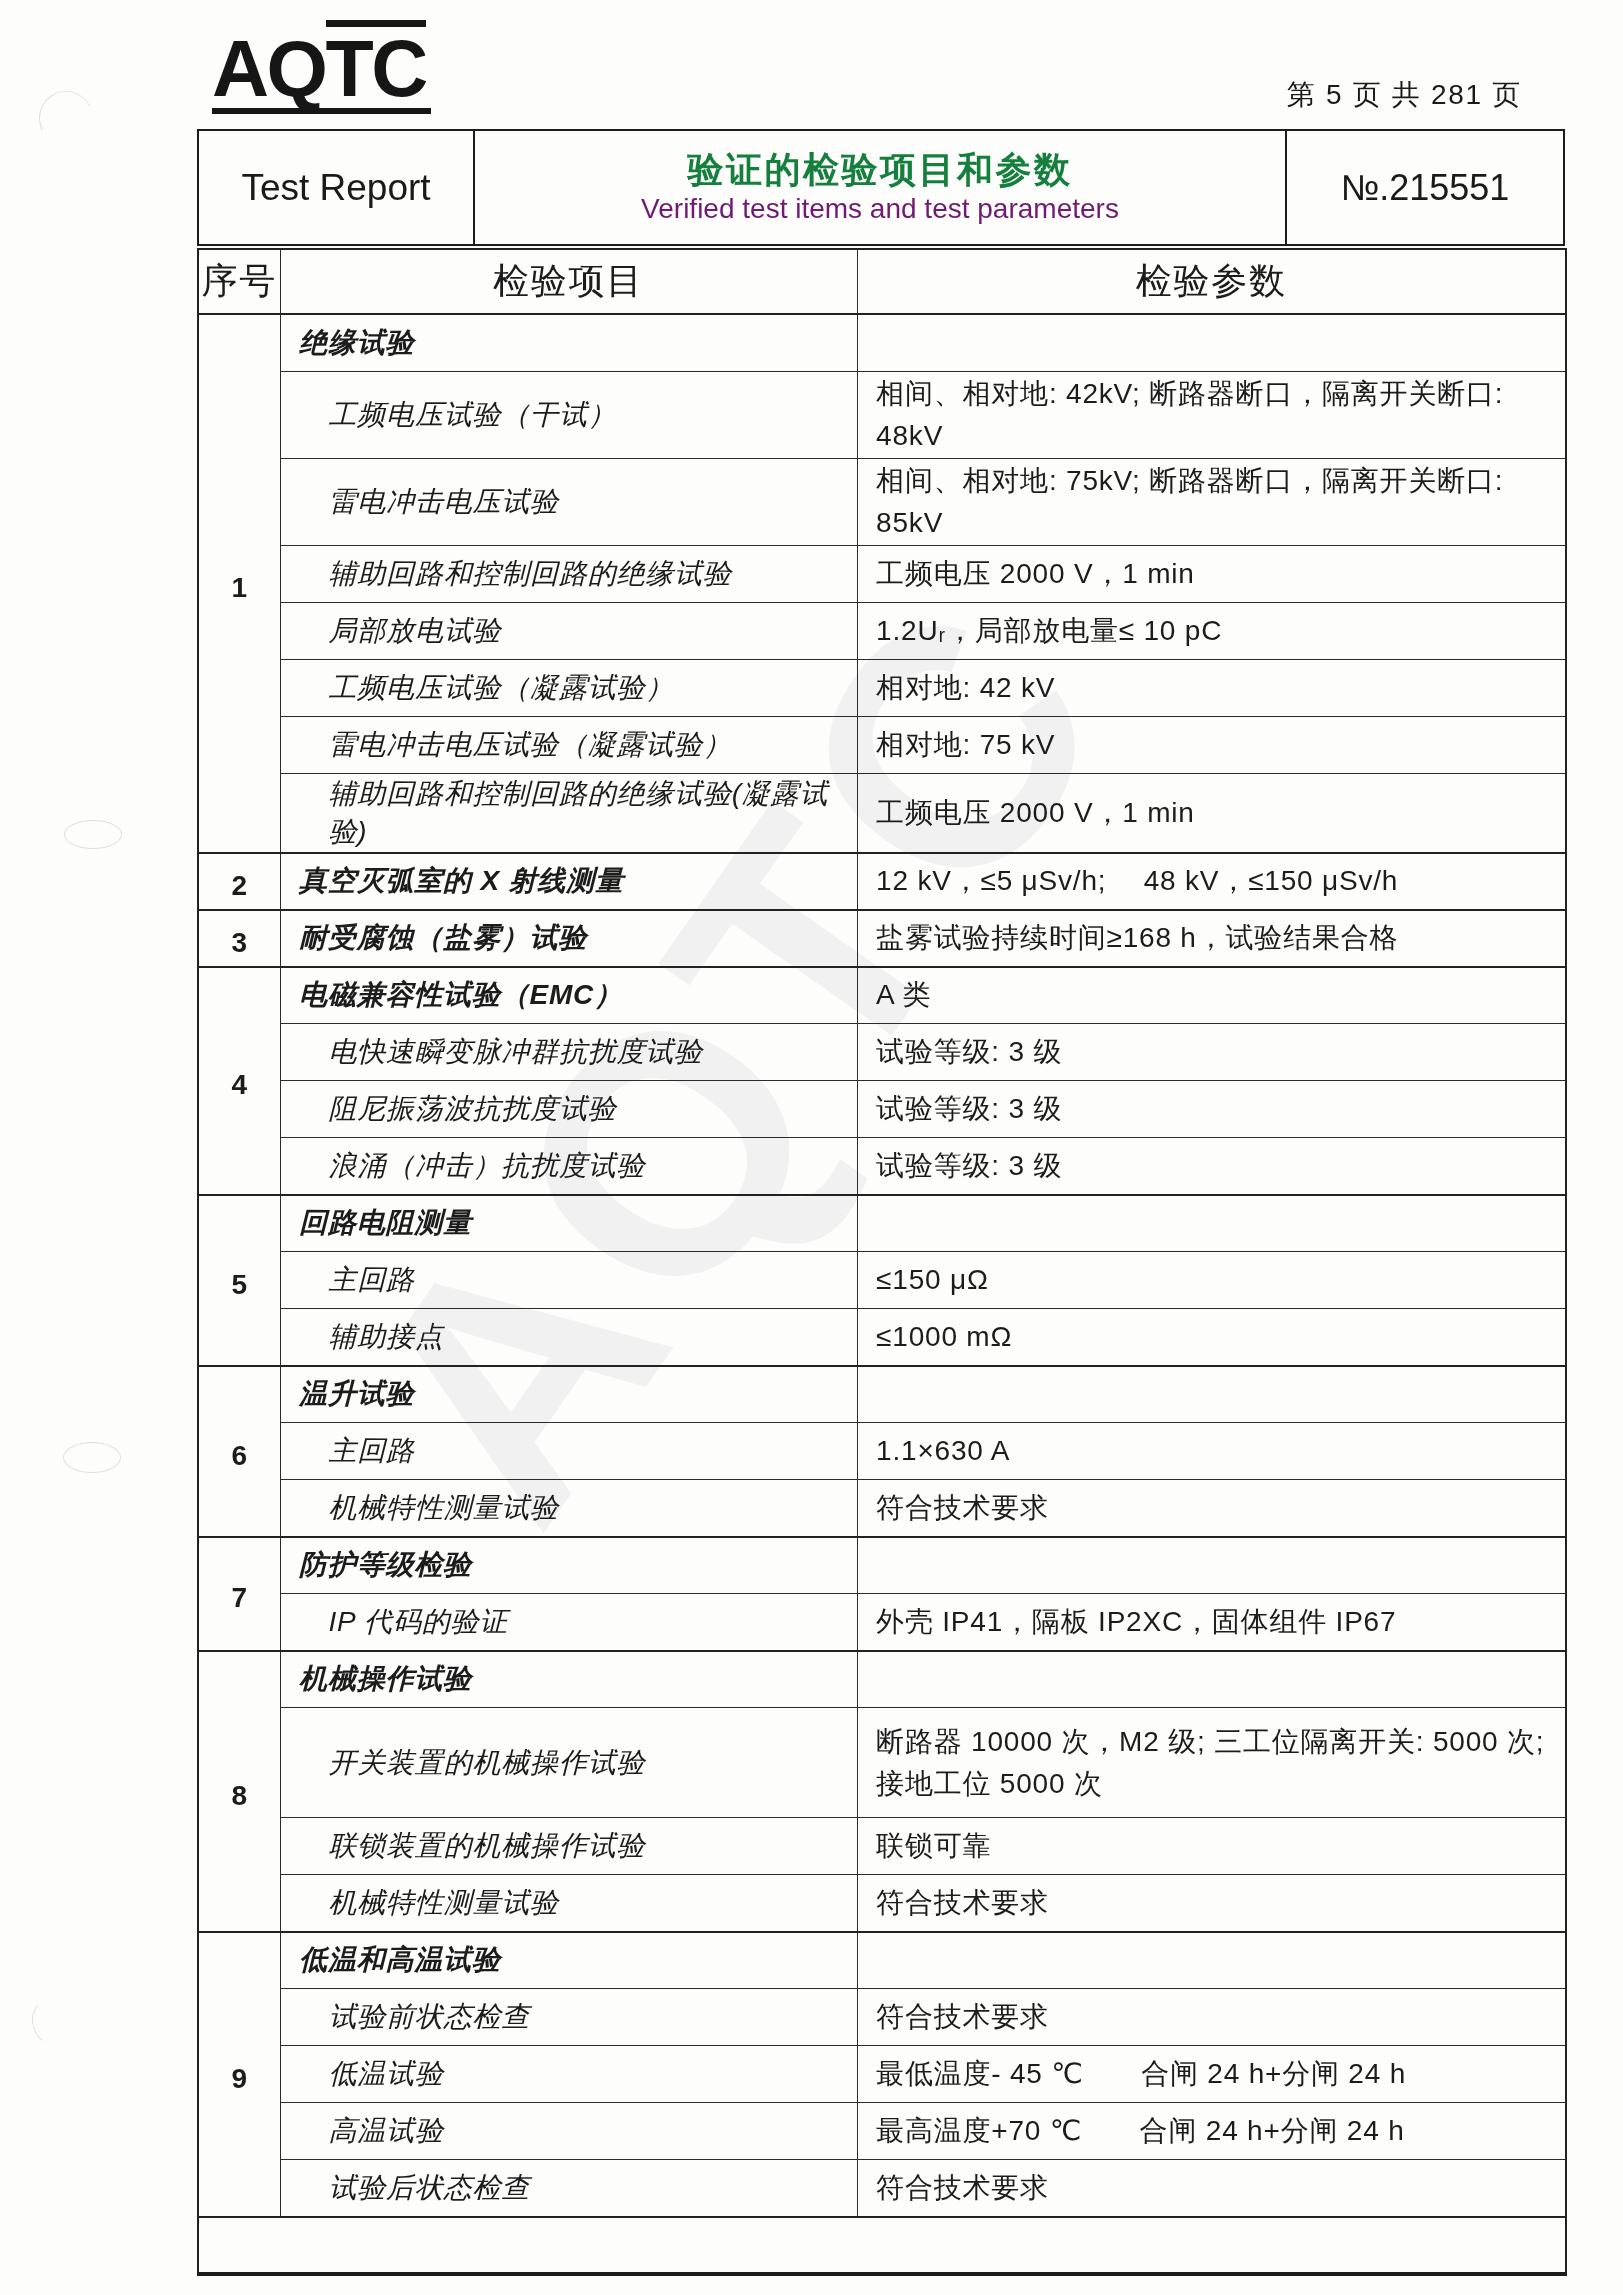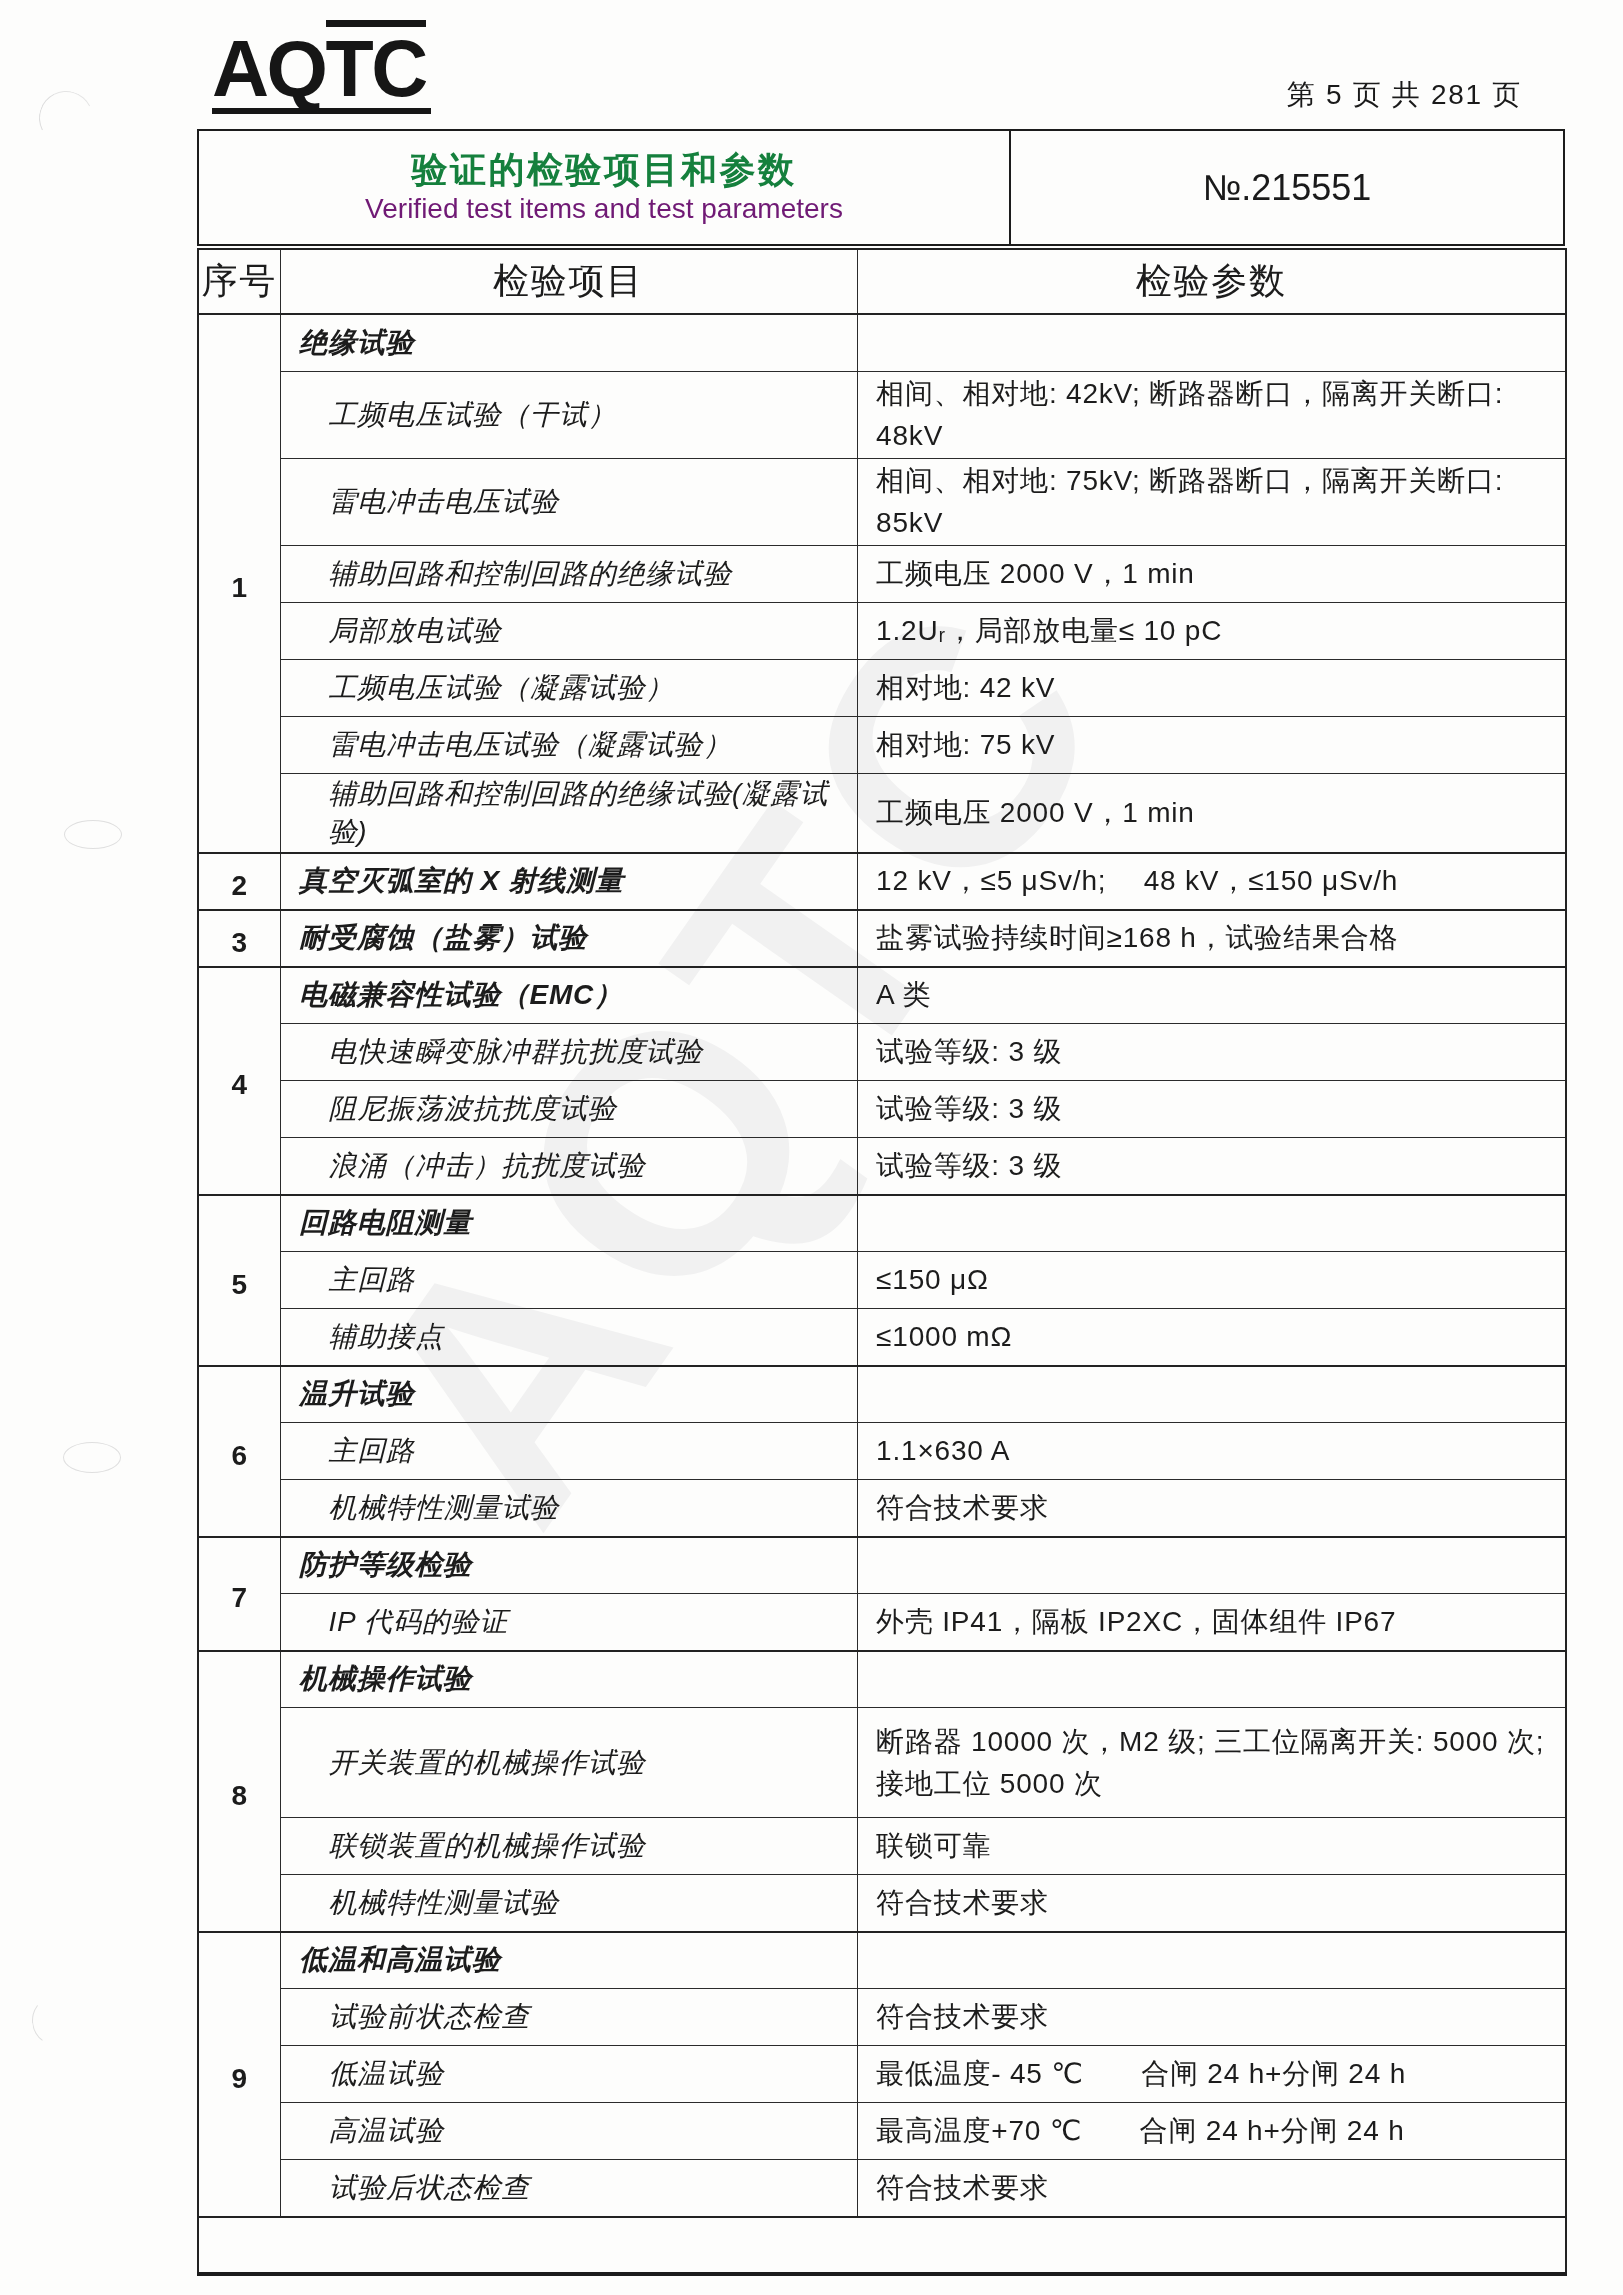--- a/index.html
+++ b/index.html
@@ -83,20 +83,21 @@
   <div class="hole h3"></div>
   <div class="hole h4"></div>
 
   <div class="watermark">AQTC</div>
 
   <div class="logo"><span>AQ</span><span class="tc">TC</span></div>
 
   <div class="page-info">第 5 页  共 281 页</div>
 
   <div class="title-block">
+    <div class="tb-cell tb-left">Test Report</div>
     <div class="tb-cell tb-mid">
       <div class="tb-title-zh">验证的检验项目和参数</div>
       <div class="tb-title-en">Verified test items and test parameters</div>
     </div>
     <div class="tb-cell tb-right">№.215551</div>
   </div>
 
   <table class="report">
     <colgroup>
       <col style="width:82px">

